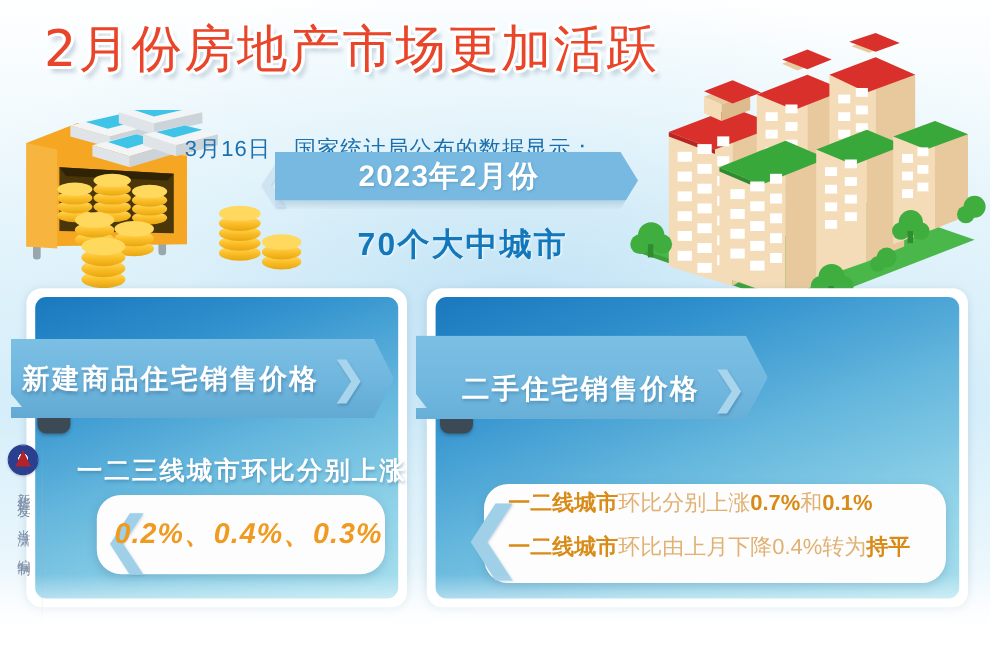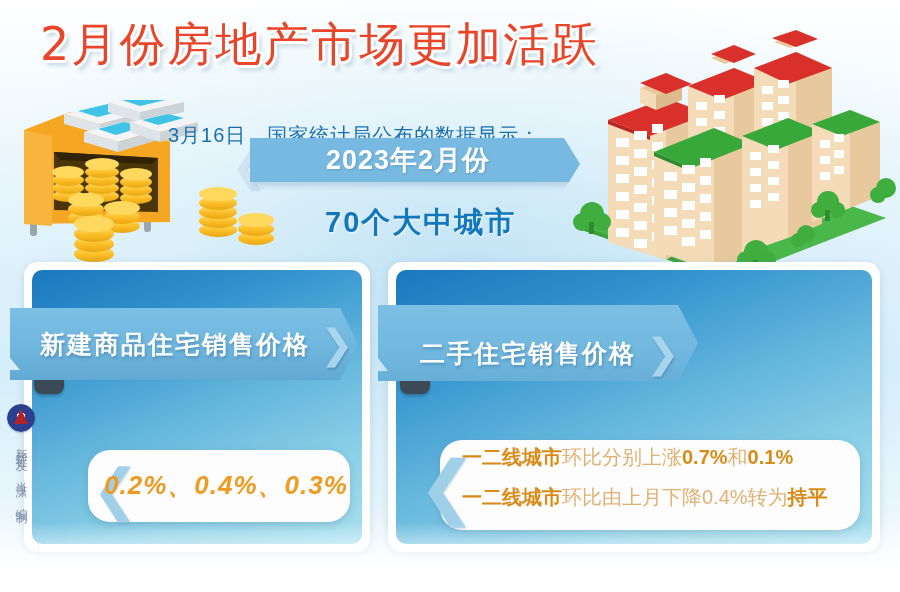--- a/index.html
+++ b/index.html
@@ -100,21 +100,21 @@
   }
   .tab-left  {left:10px;top:308px;width:348px;height:72px;
               clip-path:polygon(0 0,330px 0,348px 36px,330px 72px,0 72px,0 62px,10px 62px,0 50px);}
   .tab-right {left:378px;top:305px;width:320px;height:96px;
               clip-path:polygon(0 0,300px 0,320px 38px,300px 76px,0 76px,0 66px,10px 66px,0 53px);}
   .tab span.tab-label{
     color:#ffffff;font-size:25px;font-weight:bold;letter-spacing:2px;
     text-shadow:1px 2px 3px rgba(45,100,140,.45);
     white-space:nowrap;
   }
-  .tab-left span.tab-label{margin-left:30px;}
+  .tab-left span.tab-label{margin-left:10px;}
   .tab-right span.tab-label{margin-left:42px;}
   .tab-arrow{
     margin-left:10px;color:#a8d4ec;font-size:40px;line-height:1;font-weight:300;
     text-shadow:1px 2px 2px rgba(45,100,140,.35);
   }
   
   .fold{
     position:absolute;width:30px;height:16px;border-radius:0 0 8px 8px;
     background:#3b4a55;box-shadow:0 2px 3px rgba(0,0,0,.25);
   }
@@ -448,20 +448,21 @@
 
   <div class="panel panel-left">
     <div class="card-back"></div>
     <div class="card-body"></div>
   </div>
   <div class="fold fold-left"></div>
   <div class="tab tab-left">
     <span class="tab-label">新建商品住宅销售价格</span>
     <span class="tab-arrow">❯</span>
   </div>
+  <div class="lead lead-left">一二三线城市环比分别上涨</div>
   <div class="bubble bubble-left"></div>
   <div class="bubble-chev bubble-chev-left">❮</div>
   <div class="pct-left">0.2%、0.4%、0.3%</div>
 
   <div class="panel panel-right">
     <div class="card-back"></div>
     <div class="card-body"></div>
   </div>
   <div class="fold fold-right"></div>
   <div class="tab tab-right">

